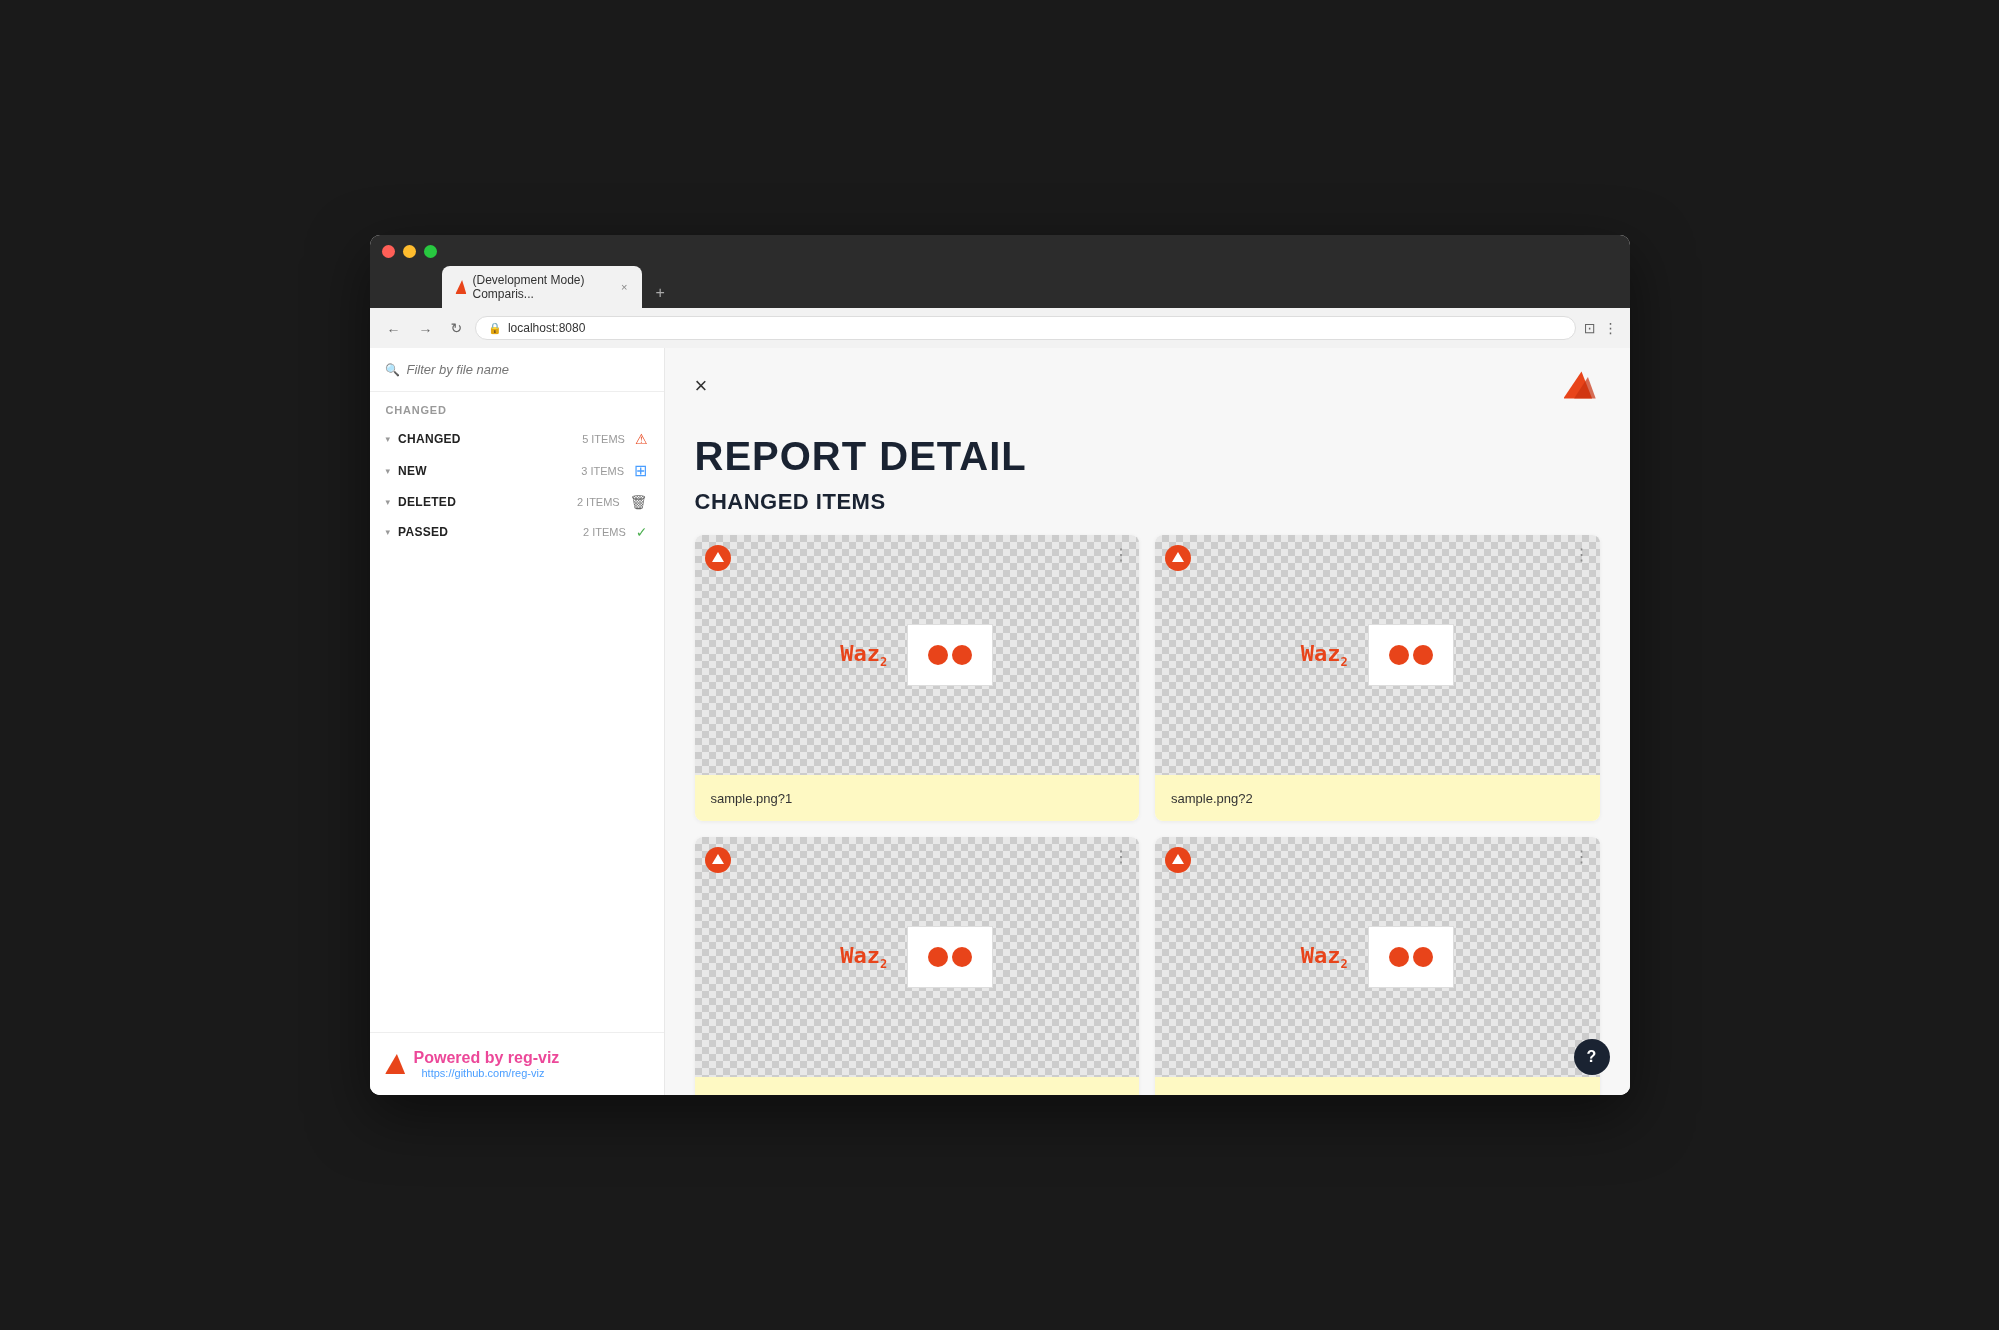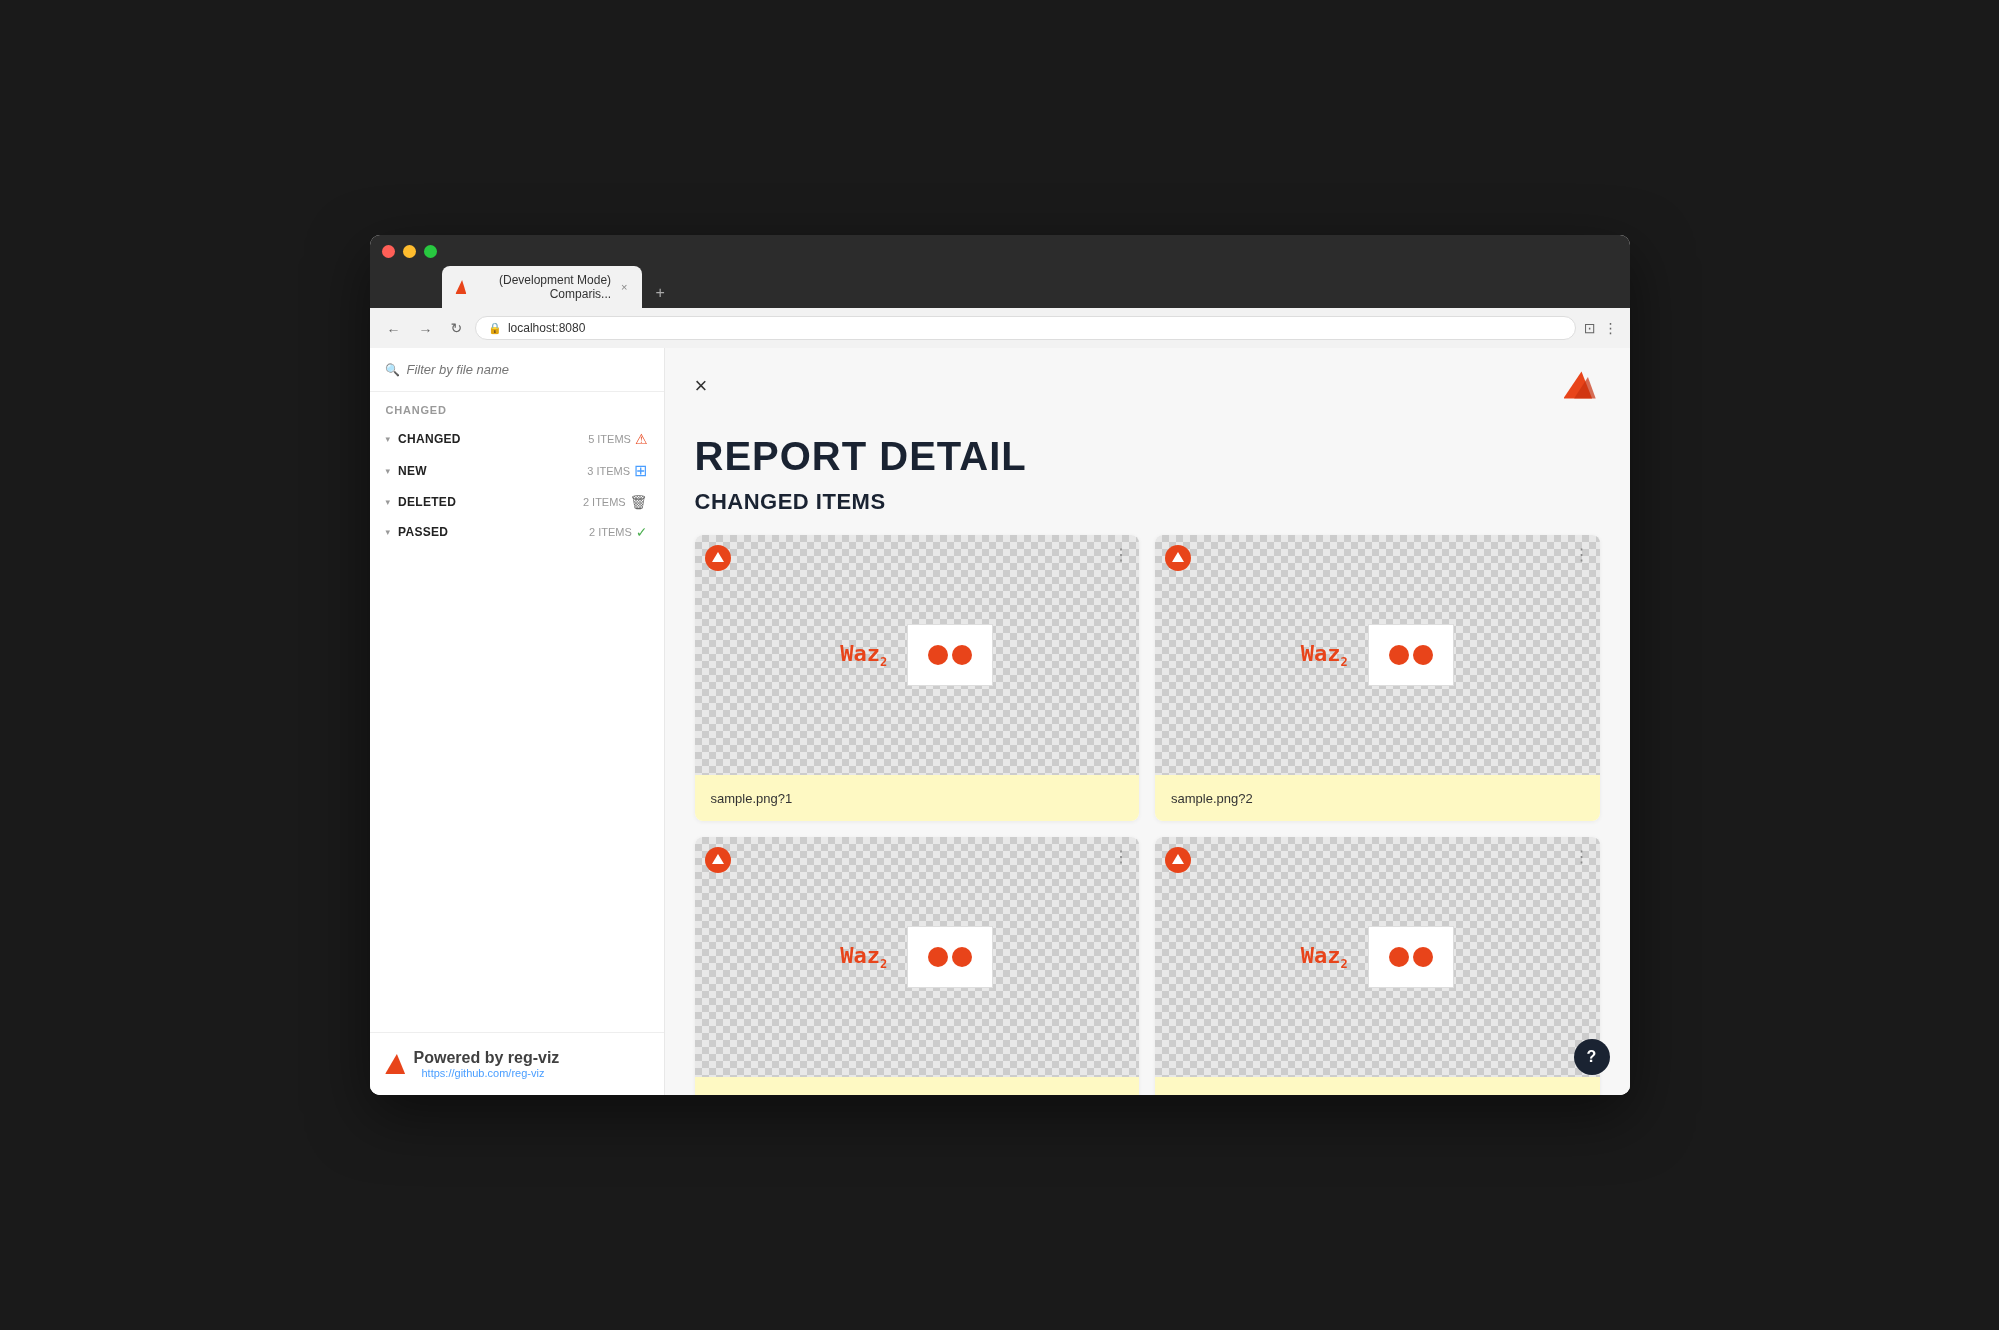--- a/index.html
+++ b/index.html
@@ -50,21 +50,20 @@
     .tab {
       background: #f2f2f2;
       color: #333;
       padding: 7px 14px;
       border-radius: 8px 8px 0 0;
       font-size: 12px;
       display: flex;
       align-items: center;
       gap: 6px;
       max-width: 200px;
-      text-align: right;
     }
     .tab-favicon {
       width: 14px;
       height: 14px;
       background: #e8441a;
       clip-path: polygon(50% 0%, 0% 100%, 100% 100%);
       display: inline-block;
       transform: skewX(-5deg);
     }
     .tab-close {
@@ -179,21 +178,21 @@
     .summary-item-name {
       font-size: 12px;
       font-weight: 700;
       color: #222;
       flex: 1;
       letter-spacing: 0.3px;
     }
     .summary-item-count {
       font-size: 11px;
       color: #999;
-      margin-right: 0;
+      margin-right: 6px;
     }
     .status-icon-warning {
       color: #e8441a;
       font-size: 14px;
     }
     .status-icon-delete {
       color: #666;
       font-size: 14px;
     }
     .status-icon-passed {
@@ -209,21 +208,21 @@
       gap: 8px;
     }
     .footer-logo {
       width: 20px;
       height: 20px;
       background: #e8441a;
       clip-path: polygon(50% 0%, 0% 100%, 100% 100%);
       transform: skewX(-5deg);
       flex-shrink: 0;
     }
-    .footer-title { font-weight: 700; color: #404040; }
+    .footer-title { font-weight: 700; color: #ec4899; }
     .footer-link { color: #4a9eff; font-size: 11px; padding-left: 8px; }
     
     .main-content {
       flex: 1;
       overflow-y: auto;
       background: #f7f7f7;
       position: relative;
     }
     .main-header {
       padding: 20px 30px 10px;

